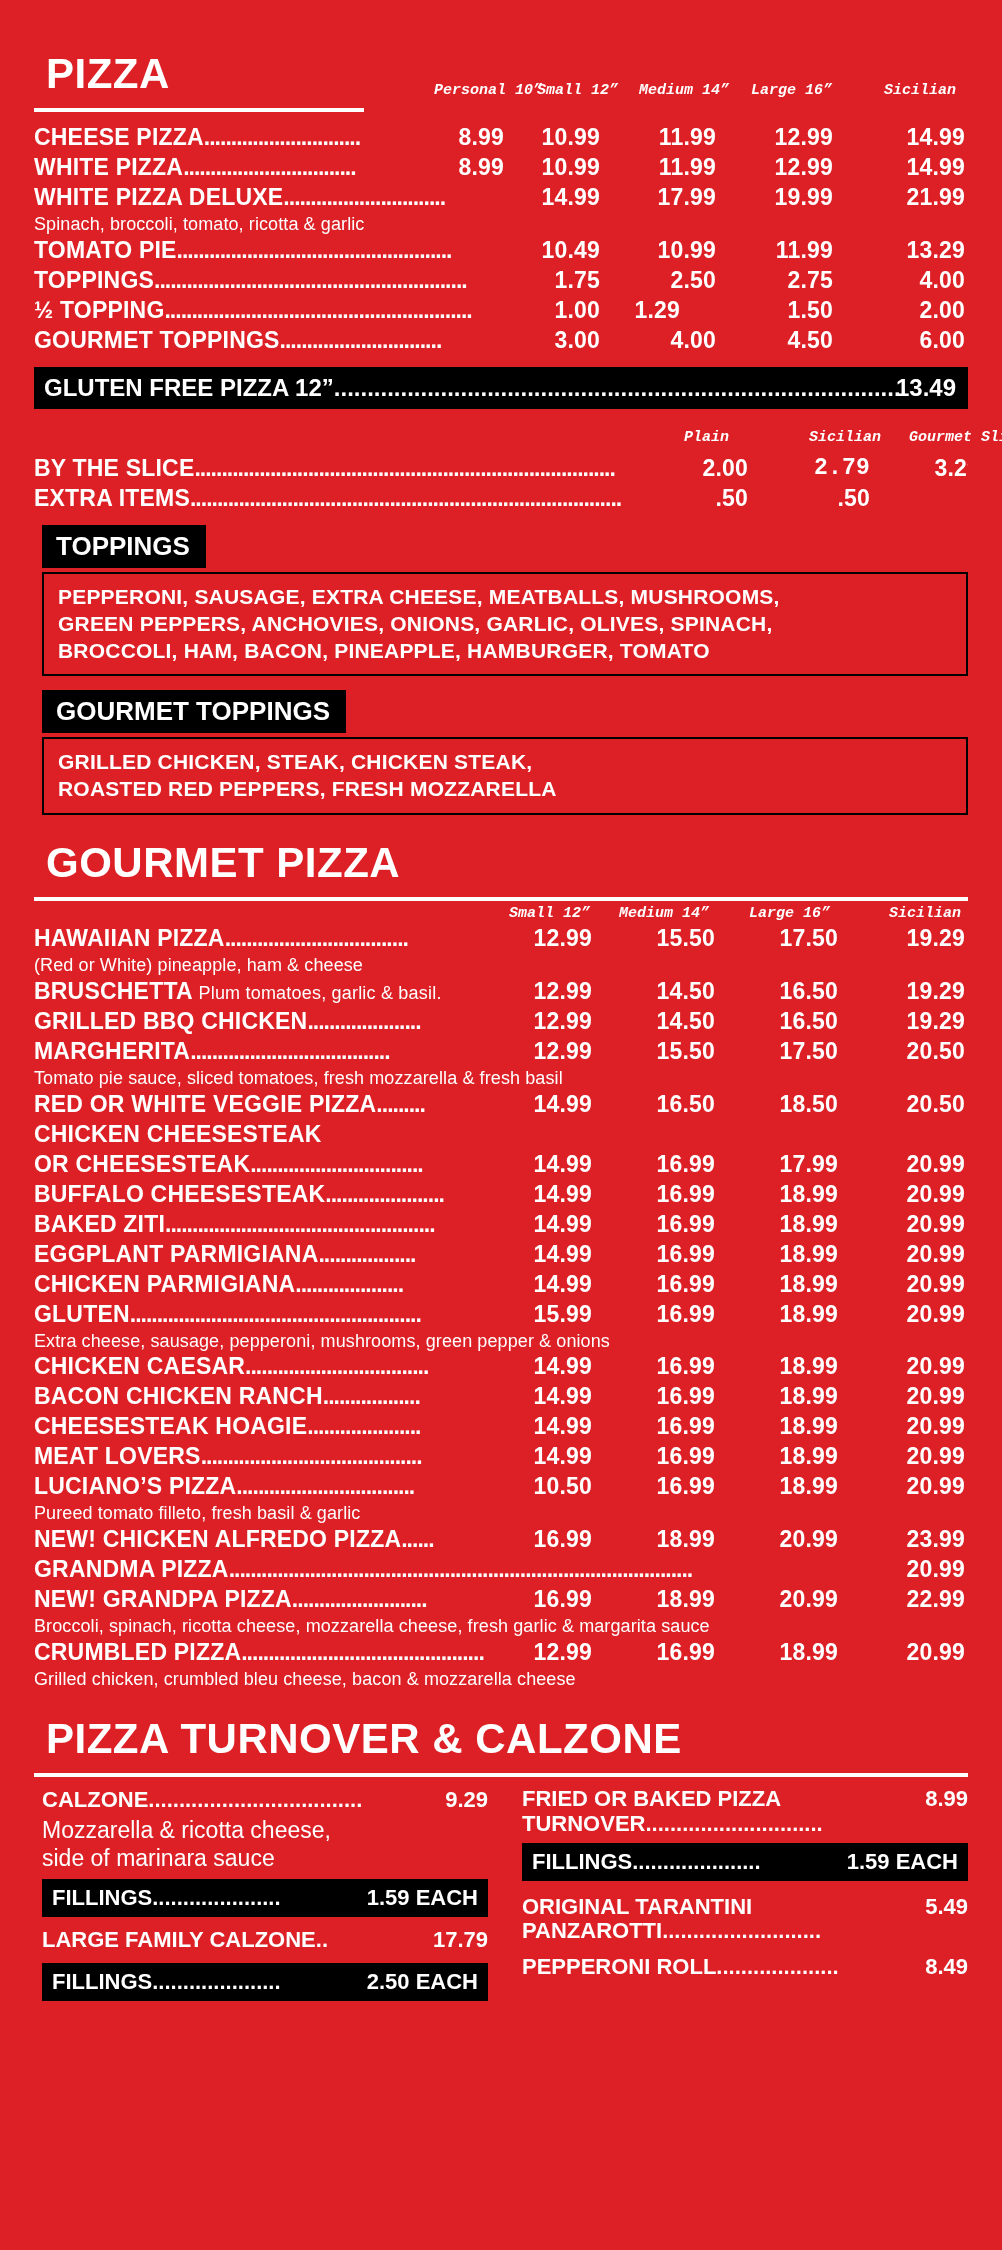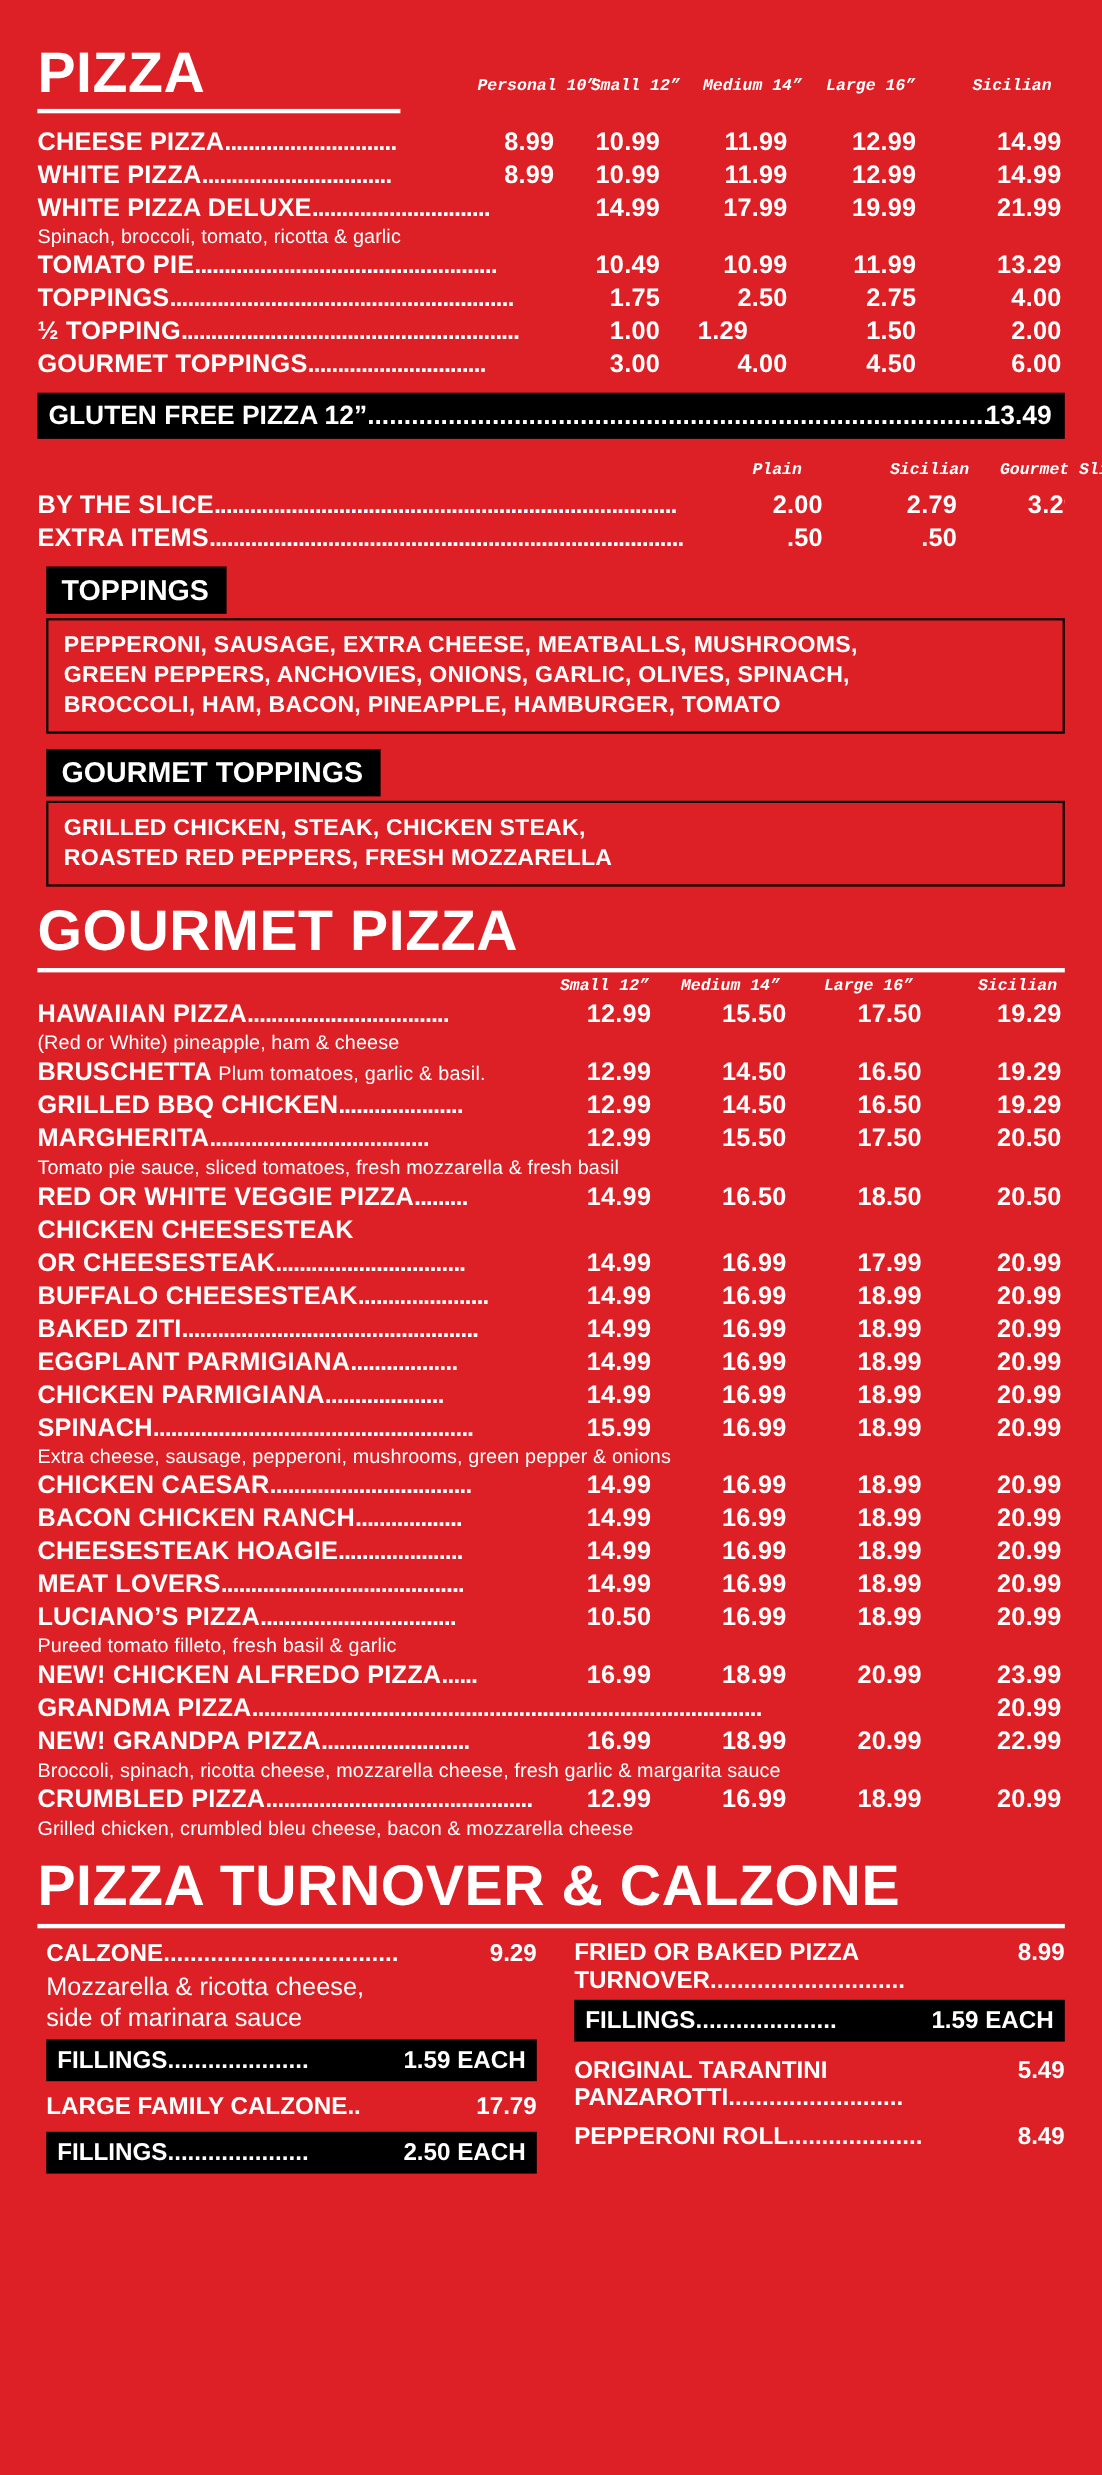--- a/index.html
+++ b/index.html
@@ -12,24 +12,24 @@
     -webkit-font-smoothing:antialiased;
   }
   .page {
     width:1002px;
     min-height:2250px;
     background:#dd2025;
     padding:40px 34px 24px 34px;
     position:relative;
   }
   .section-title {
-    font-size:52px;
+    font-size:42px;
     font-weight:bold;
     letter-spacing:0.5px;
-    margin:0;
+    margin:12px;
     line-height:1.05;
   }
   .rule {
     height:4px;
     background:#ffffff;
     margin-top:4px;
   }
   .rule.short { width:330px; }
   .rule.full { width:100%; }
 
@@ -218,21 +218,21 @@
     <div class="colhead" style="height:20px;">
       <span style="left:650px;">Plain</span>
       <span style="left:775px;">Sicilian</span>
       <span style="left:875px;">Gourmet Slices</span>
     </div>
     <div style="height:6px;"></div>
 
     <div class="row">
       <span class="nm">BY THE SLICE</span><span class="dots">..............................................................................</span>
       <span class="price" style="left:628px; width:86px;">2.00</span>
-      <span class="price" style="left:750px; width:86px;">2.79</span>
+      <span class="price" style="left:750px; width:86px;font-family:Liberation Mono, monospace;">2.79</span>
       <span class="price" style="left:860px; width:86px;">3.29</span>
     </div>
     <div class="row">
       <span class="nm">EXTRA ITEMS</span><span class="dots">................................................................................</span>
       <span class="price" style="left:628px; width:86px;">.50</span>
       <span class="price" style="left:750px; width:86px;">.50</span>
     </div>
   </div>
 
   <div class="spacer10"></div>
@@ -349,21 +349,21 @@
 
     <div class="row">
       <span class="nm">CHICKEN PARMIGIANA</span><span class="dots">....................</span>
       <span class="price" style="left:472px; width:86px;">14.99</span>
       <span class="price" style="left:595px; width:86px;">16.99</span>
       <span class="price" style="left:718px; width:86px;">18.99</span>
       <span class="price" style="left:845px; width:86px;">20.99</span>
     </div>
 
     <div class="row">
-      <span class="nm">SPINACH</span><span class="dots">......................................................</span>
+      <span class="nm">GLUTEN</span><span class="dots">......................................................</span>
       <span class="price" style="left:472px; width:86px;">15.99</span>
       <span class="price" style="left:595px; width:86px;">16.99</span>
       <span class="price" style="left:718px; width:86px;">18.99</span>
       <span class="price" style="left:845px; width:86px;">20.99</span>
     </div>
     <div class="desc">Extra cheese, sausage, pepperoni, mushrooms, green pepper &amp; onions</div>
 
     <div class="row">
       <span class="nm">CHICKEN CAESAR</span><span class="dots">..................................</span>
       <span class="price" style="left:472px; width:86px;">14.99</span>

